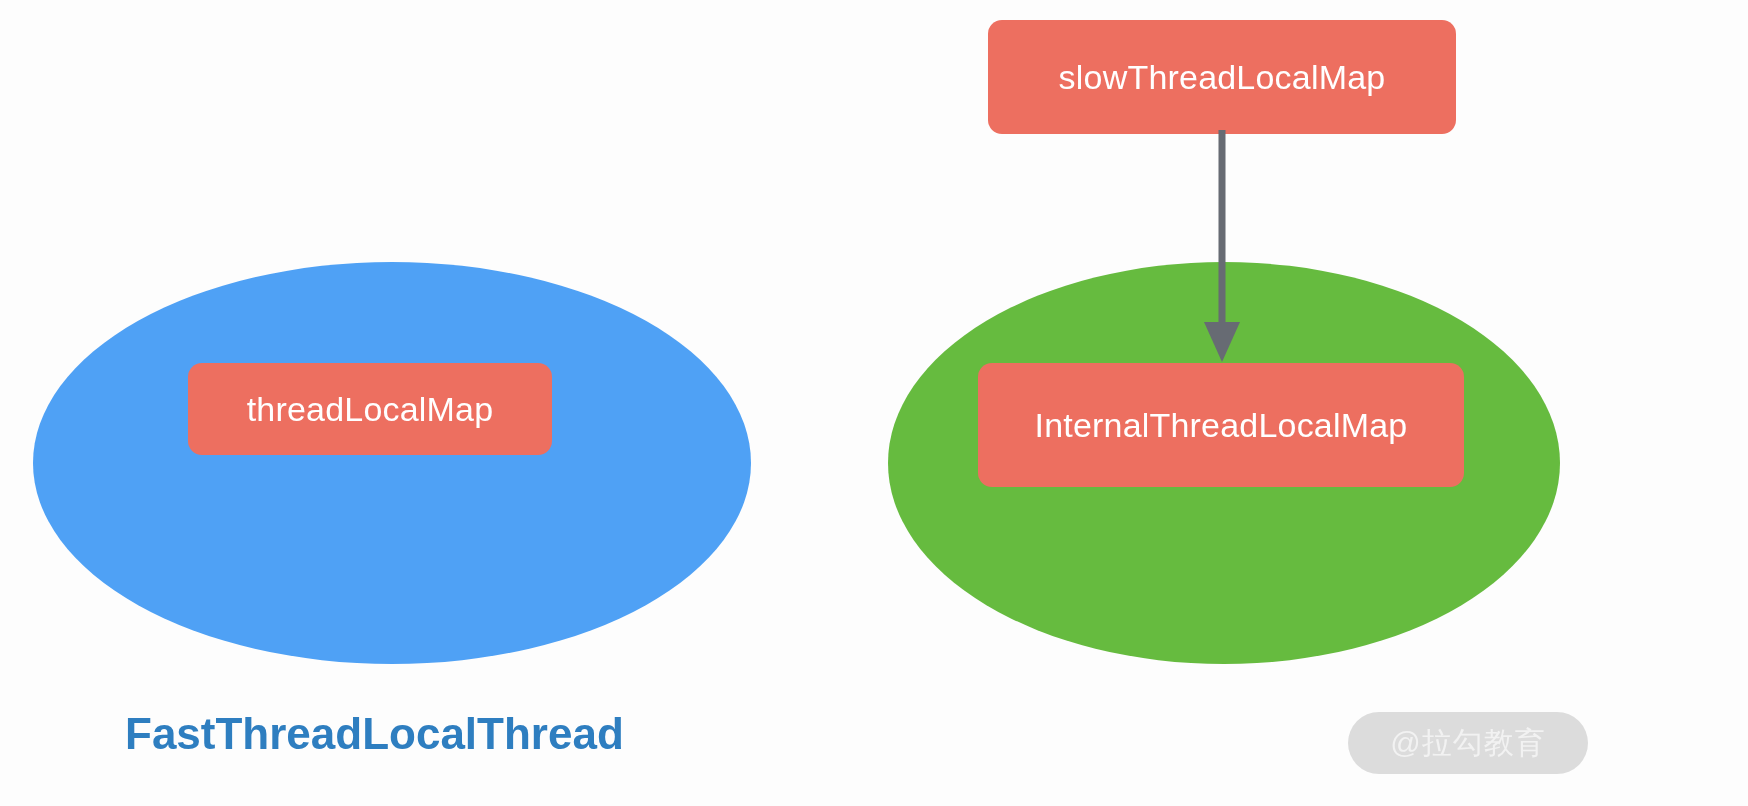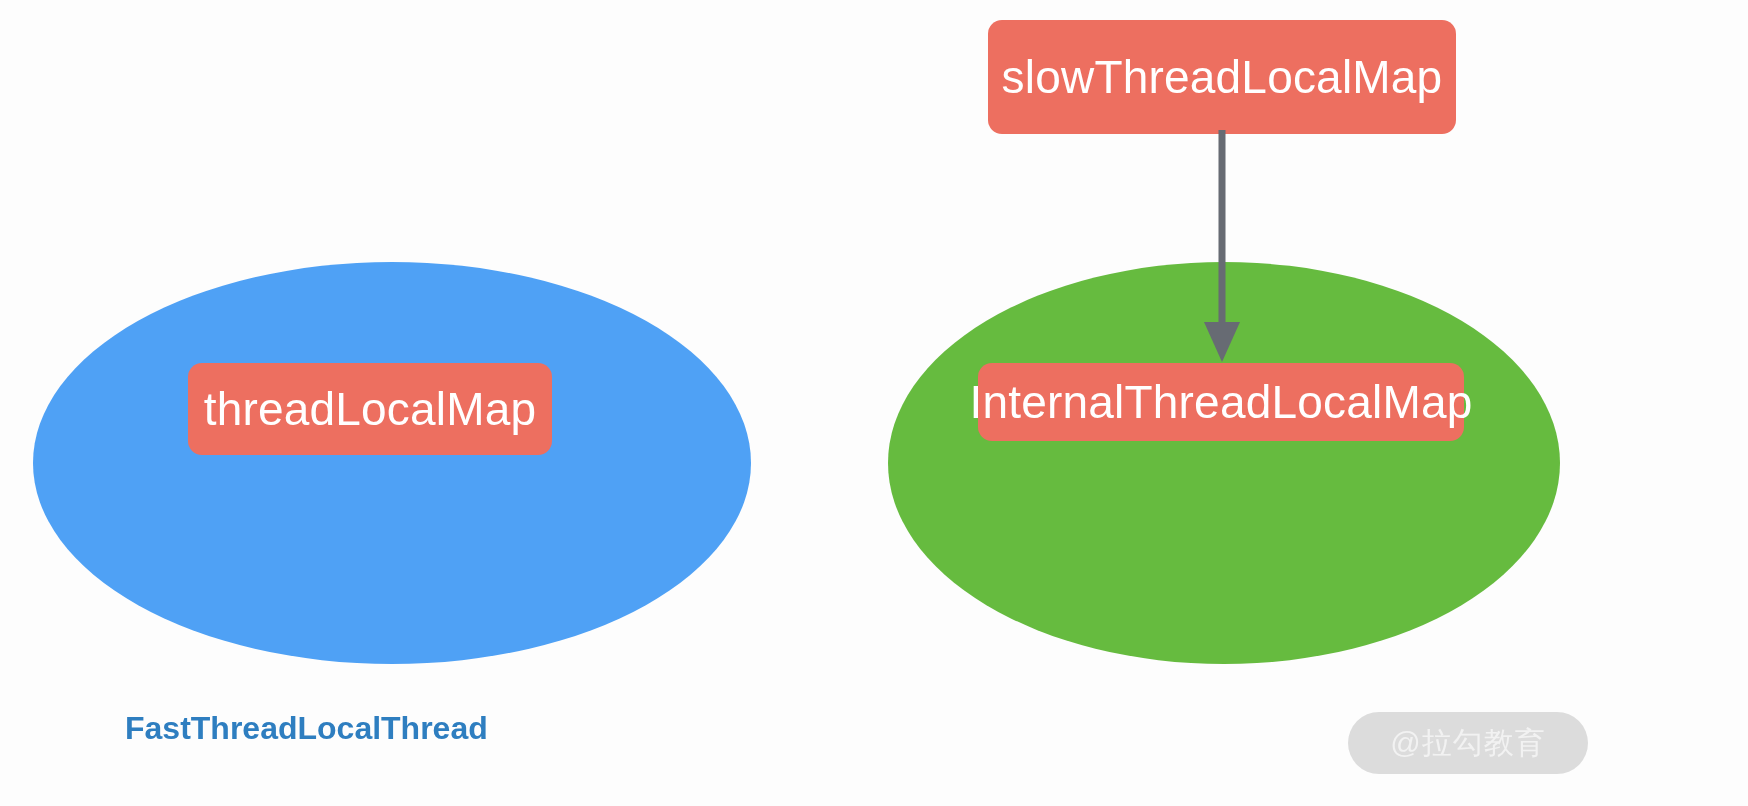--- a/index.html
+++ b/index.html
@@ -43,21 +43,21 @@
     position: absolute;
     background: #ed6f60;
     border-radius: 14px;
     display: flex;
     align-items: center;
     justify-content: center;
     box-sizing: border-box;
   }
   .box-label {
     color: #ffffff;
-    font-size: 46px;
+    font-size: 34px;
     font-weight: 400;
     letter-spacing: 0.2px;
     white-space: nowrap;
     line-height: 1;
   }
   #slow-thread-local-map-box {
     left: 988px;
     top: 20px;
     width: 468px;
     height: 114px;
@@ -65,38 +65,38 @@
   #thread-local-map-box {
     left: 188px;
     top: 363px;
     width: 364px;
     height: 92px;
   }
   #internal-thread-local-map-box {
     left: 978px;
     top: 363px;
     width: 486px;
-    height: 78px;
+    height: 124px;
   }
 
   
   #connector-arrow {
     position: absolute;
     left: 1180px;
     top: 130px;
     width: 96px;
     height: 240px;
     pointer-events: none;
   }
 
   
   .caption {
     position: absolute;
     color: #2e7ec0;
-    font-size: 32px;
+    font-size: 44px;
     font-weight: bold;
     white-space: nowrap;
     line-height: 1;
   }
   #caption-fast-thread {
     left: 125px;
     top: 712px;
   }
   #caption-thread {
     left: 1145px;

